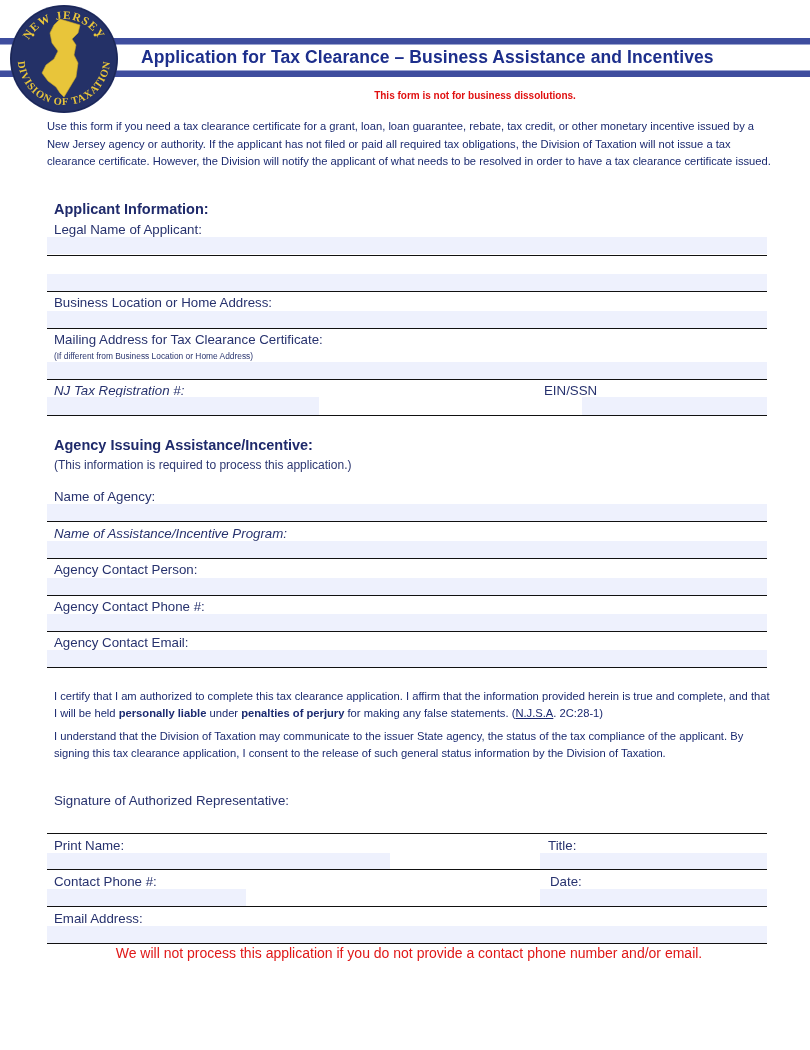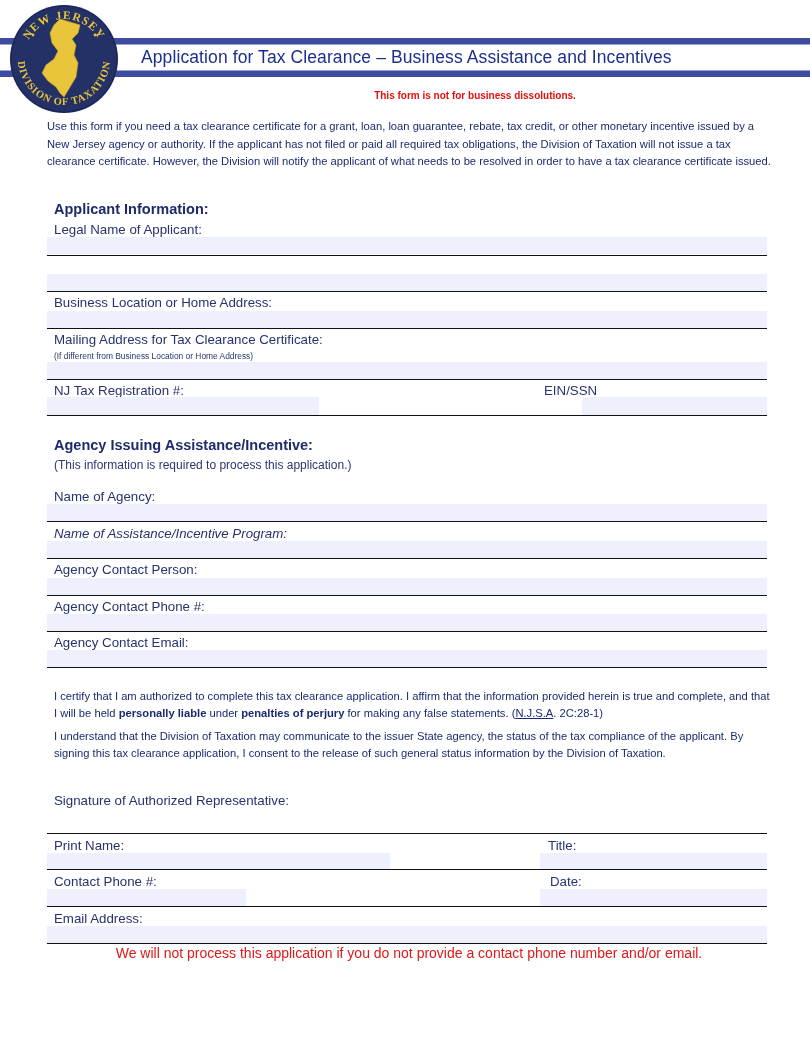--- a/index.html
+++ b/index.html
@@ -1,21 +1,21 @@
 <!DOCTYPE html>
 <html><head>
   <meta charset="utf-8">
   <style>
     html, body { margin:0; padding:0; background:#ffffff; }
     body { width:810px; height:1050px; position:relative; overflow:hidden;
            font-family:"Liberation Sans", "DejaVu Sans", sans-serif; color:#1f2a6b; }
     .abs { position:absolute; }
     .band { position:absolute; left:0; right:0; background:#3e4d9e; }
     .band-light { position:absolute; left:0; right:0; background:#9aa3cf; }
-    .title { position:absolute; left:141px; top:47px; font-size:17.5px; font-weight:normal; color:#1d2f8c; white-space:nowrap; letter-spacing:0.1px; }
+    .title { position:absolute; left:141px; top:47px; font-size:17.5px; font-weight:bold; color:#1d2f8c; white-space:nowrap; letter-spacing:0.1px; }
     .notice { position:absolute; left:0; right:0; top:90px; text-align:center; font-size:10px; font-weight:bold; color:#e01010; padding-left:140px; box-sizing:border-box; }
     .intro { position:absolute; left:47px; top:118px; width:730px; font-size:11.2px; line-height:17.5px; color:#1b2a70; }
     .section-h { position:absolute; left:54px; font-size:14.5px; font-weight:bold; color:#1f2a6b; white-space:nowrap; }
     .section-note { position:absolute; left:54px; font-size:12px; color:#2b3670; white-space:nowrap; }
     .label { position:absolute; font-size:13.3px; color:#27326e; white-space:nowrap; }
     .sublabel { position:absolute; font-size:8.4px; color:#2b3670; white-space:nowrap; }
     .field { position:absolute; background:#eef1fd; border:0; padding:0 4px; box-sizing:border-box; font-size:12px; font-family:"Liberation Sans", sans-serif; color:#222; outline:none; }
     .rule { position:absolute; height:1px; background:#111; }
     .cert { position:absolute; left:54px; width:720px; font-size:11.2px; line-height:17px; color:#1b2a70; }
     .cert b { color:#1b2a70; }
@@ -68,21 +68,21 @@
 
 <div class="label" style="left:54px;top:295px;">Business Location or Home Address:</div>
 <input class="field" style="left: 47px; top: 311px; width: 720px; height: 17px;" value="">
 <div class="rule" style="left:47px;top:328px;width:720px;"></div>
 
 <div class="label" style="left:54px;top:332px;">Mailing Address for Tax Clearance Certificate:</div>
 <div class="sublabel" style="left:54px;top:351px;">(If different from Business Location or Home  Address)</div>
 <input class="field" style="left: 47px; top: 362px; width: 720px; height: 17px;" value="">
 <div class="rule" style="left:47px;top:379px;width:720px;"></div>
 
-<div class="label" style="left:54px;top:383px;">NJ Tax Registration #:</div>
+<div class="label" style="left:54px;top:383px;font-style:italic;">NJ Tax Registration #:</div>
 <input class="field" style="left: 47px; top: 397px; width: 272px; height: 18px;" value="">
 <div class="label" style="left:544px;top:383px;">EIN/SSN</div>
 <input class="field" style="left: 582px; top: 397px; width: 185px; height: 18px;" value="">
 <div class="rule" style="left:47px;top:415px;width:720px;"></div>
 
 <div class="section-h" style="top:437px;">Agency Issuing Assistance/Incentive:</div>
 <div class="section-note" style="top:458px;">(This information is required to process this application.)</div>
 
 <div class="label" style="left:54px;top:489px;">Name of Agency:</div>
 <input class="field" style="left: 47px; top: 504px; width: 720px; height: 17px;" value="">

